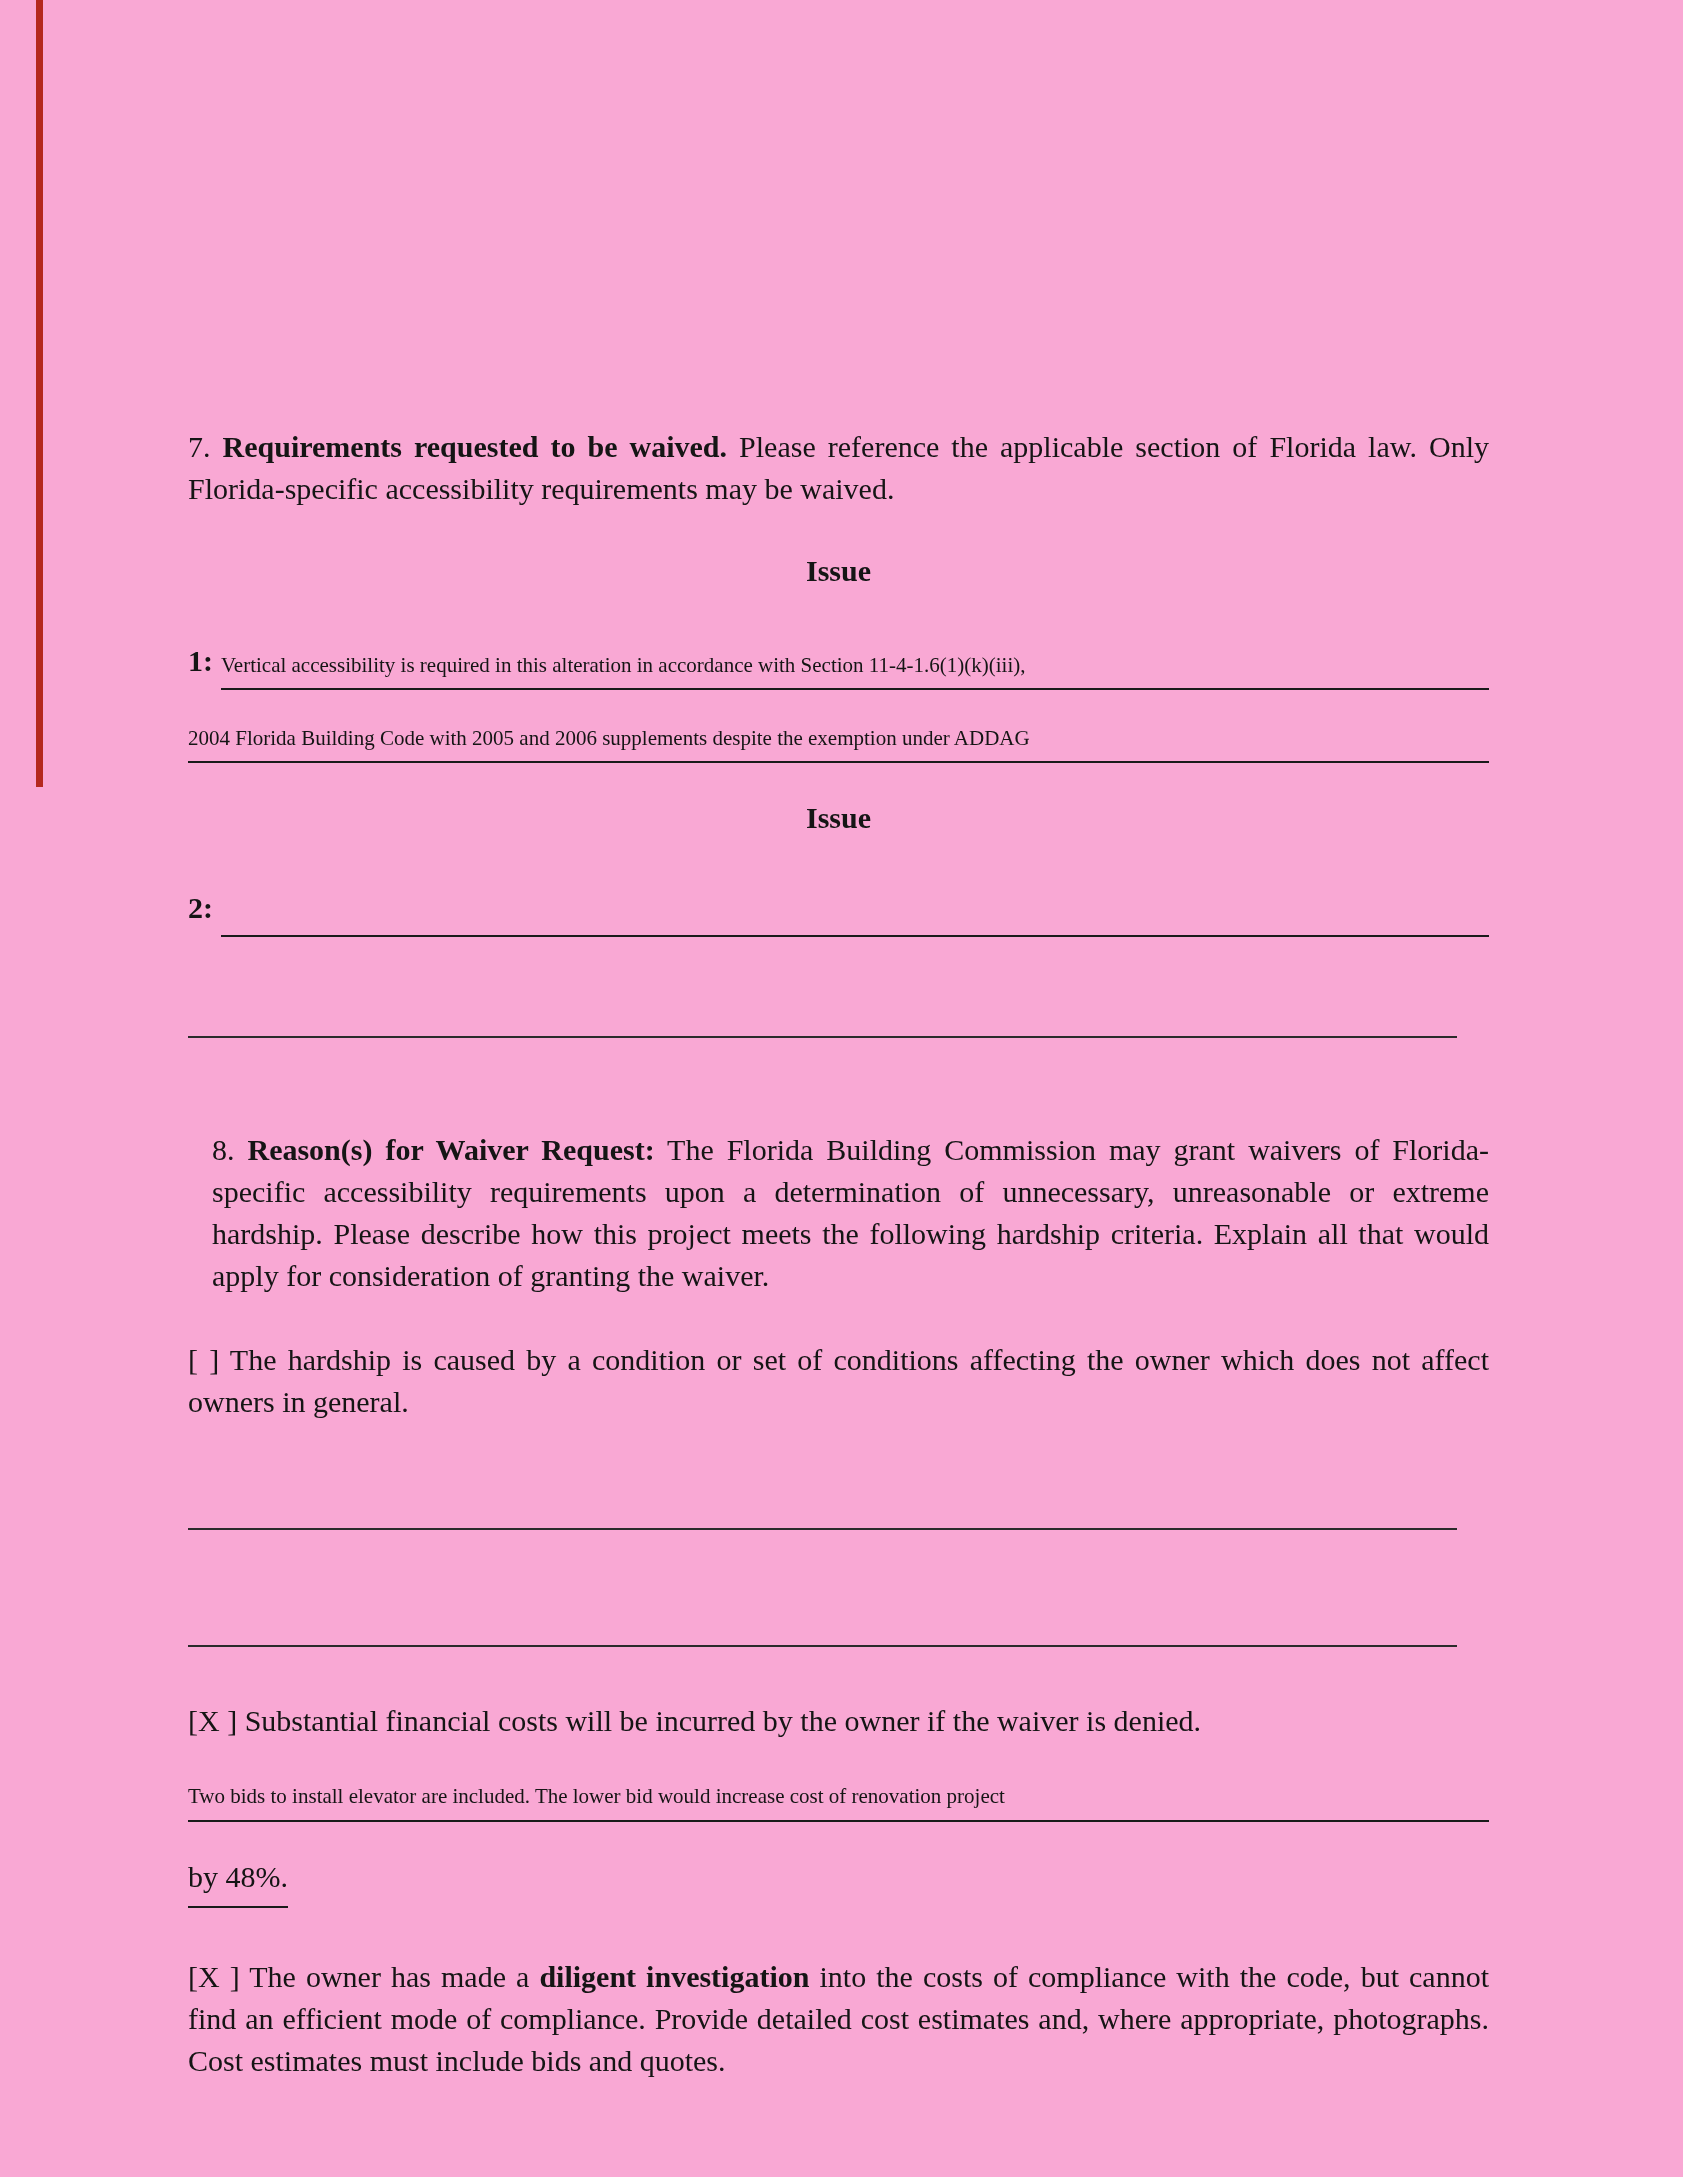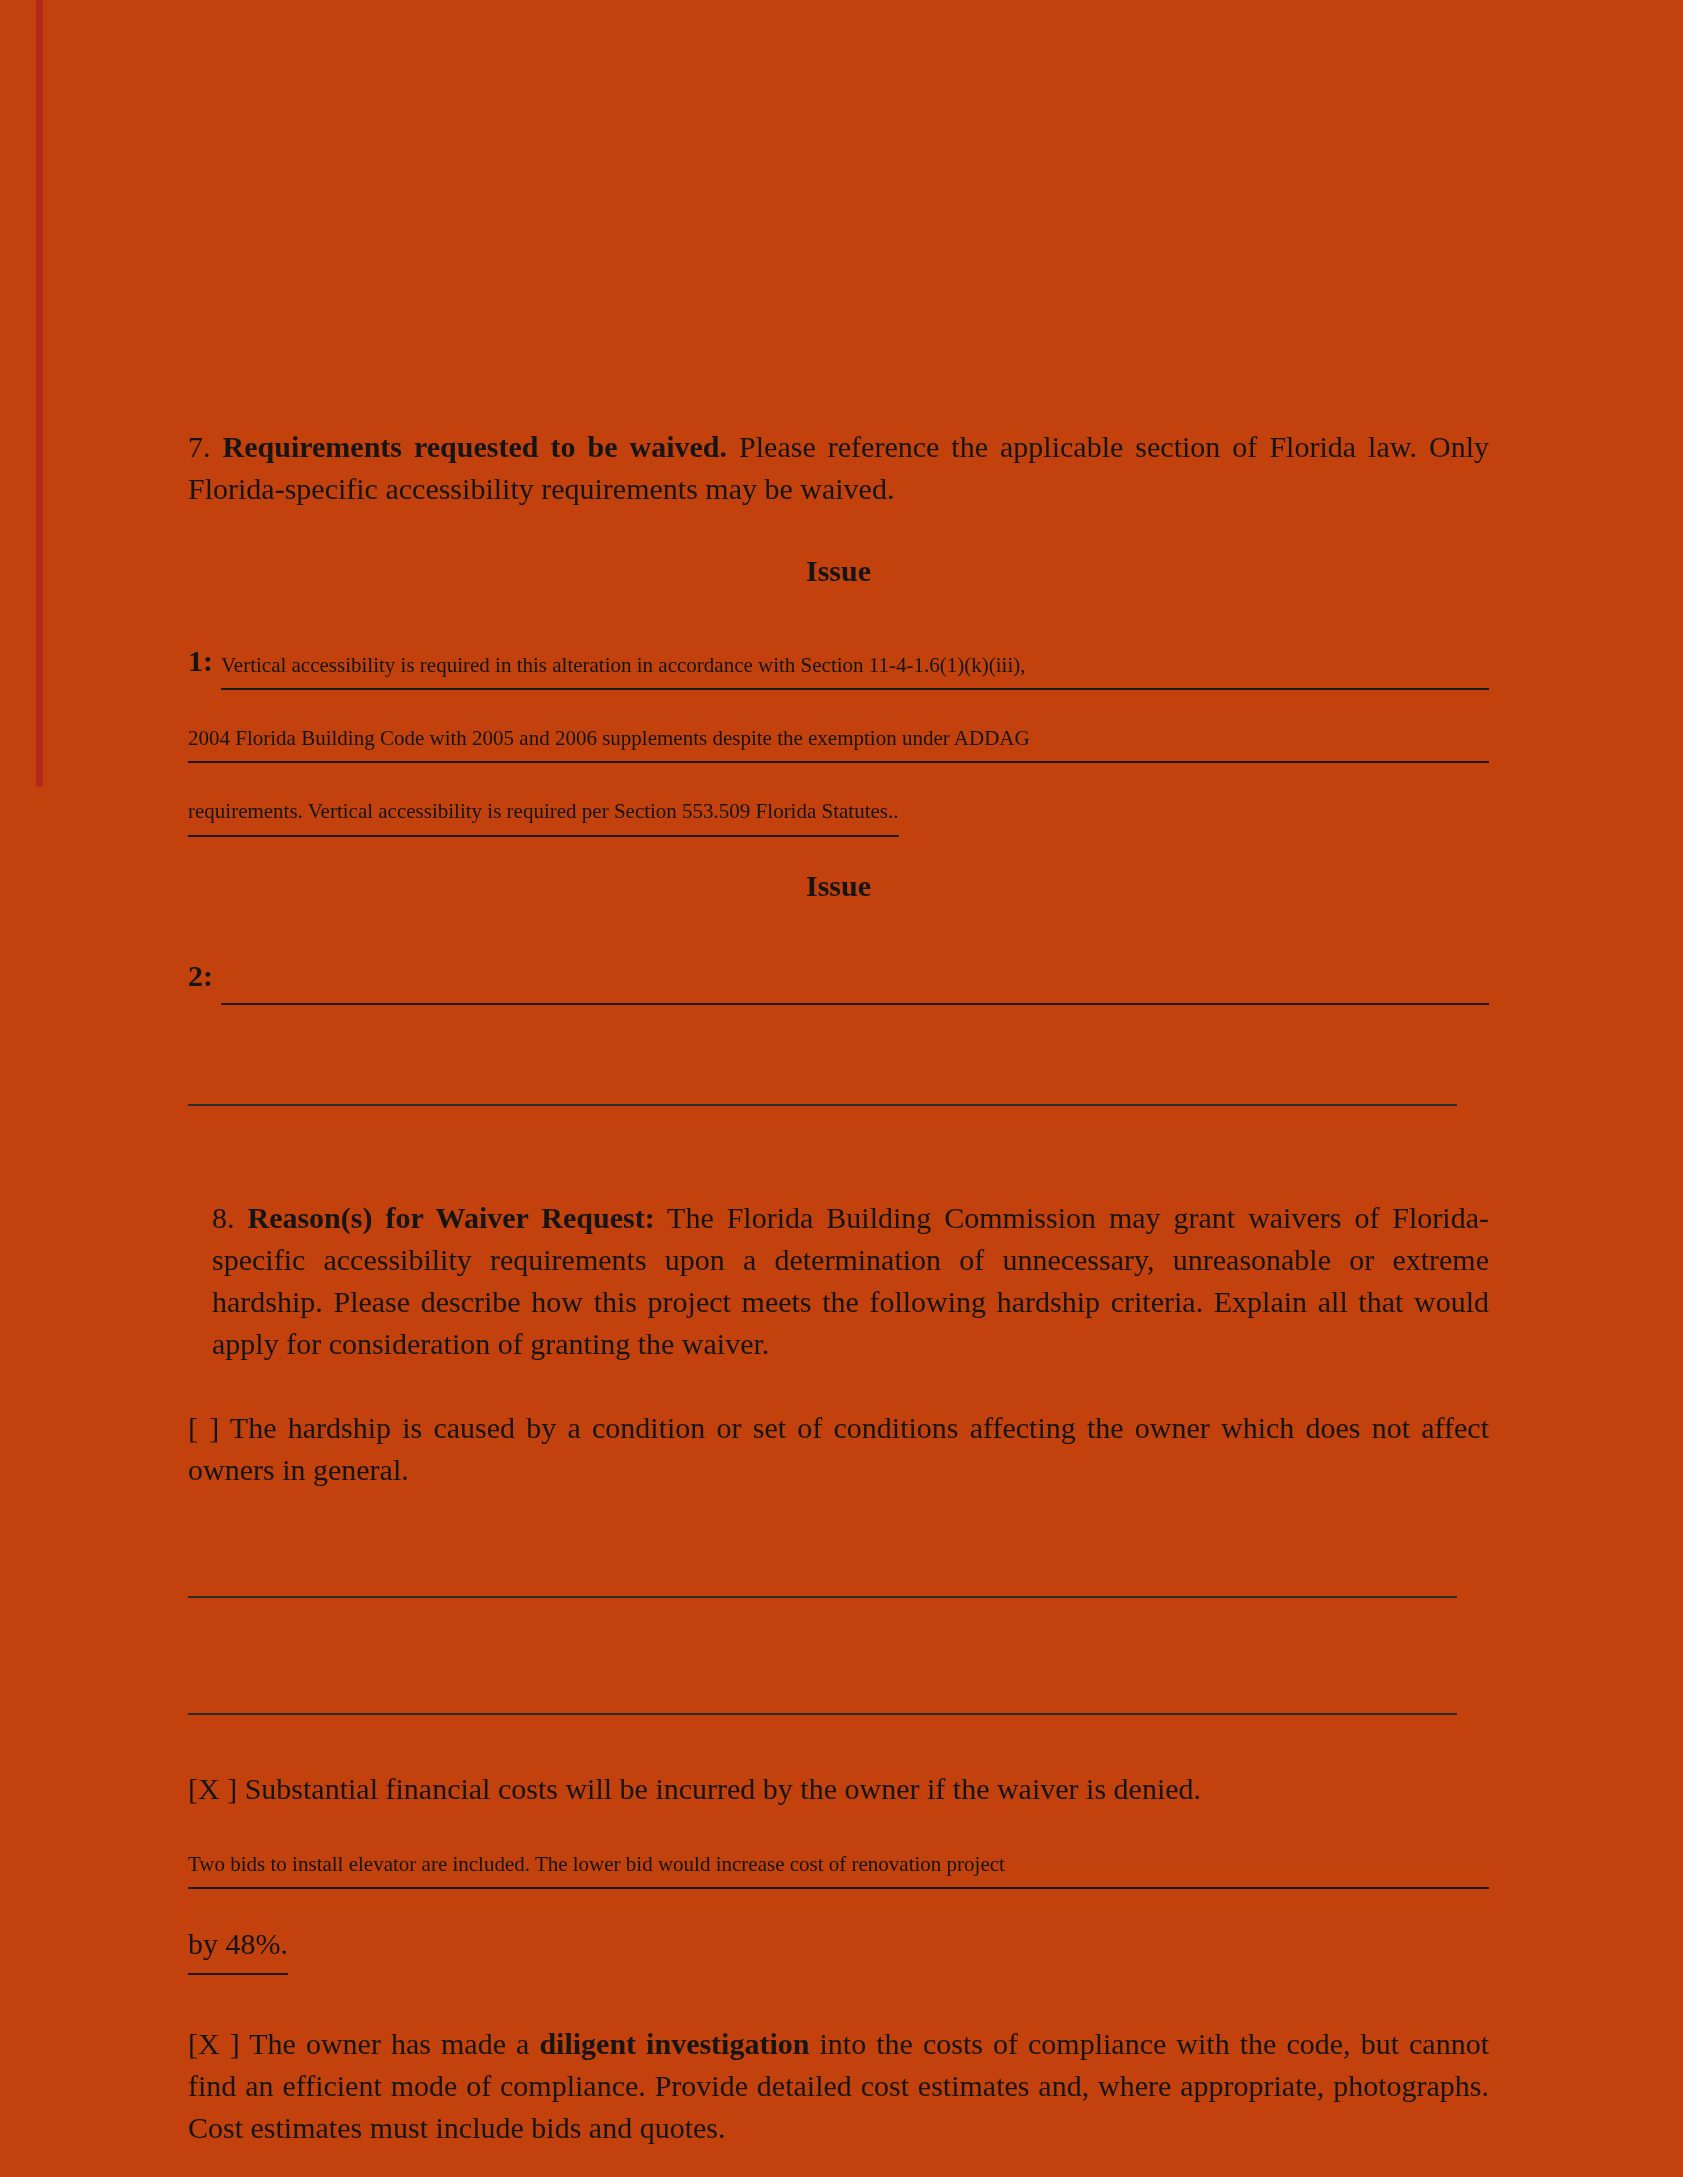--- a/index.html
+++ b/index.html
@@ -5,21 +5,21 @@
   html, body {
     margin: 0;
     padding: 0;
     background: #e9e9e9;
   }
   .page {
     position: relative;
     width: 1683px;
     height: 2177px;
     margin: 0 auto;
-    background: #c2410c;
+    background: #f9a8d4;
     color: #151515;
     font-family: "Liberation Serif", "DejaVu Serif", serif;
     font-size: 30px;
     line-height: 1.4;
     box-sizing: border-box;
     padding: 426px 194px 59px 188px;
     overflow: hidden;
   }
   .red-line {
     position: absolute;
@@ -89,23 +89,20 @@
 
   <div class="label">Issue</div>
 
   <div class="fill-line">
     <span class="prefix">1:</span>
     <span class="underlined grow">Vertical accessibility is required in this alteration in accordance with Section 11-4-1.6(1)(k)(iii),</span>
   </div>
   <div class="fill-line">
     <span class="underlined grow">2004 Florida Building Code with 2005 and 2006 supplements despite the exemption under ADDAG</span>
   </div>
-  <div class="fill-line issue1-last">
-    <span class="underlined">requirements.  Vertical accessibility is required per Section 553.509 Florida Statutes..</span>
-  </div>
 
   <div class="label label-2">Issue</div>
 
   <div class="fill-line mb-md">
     <span class="prefix">2:</span>
     <span class="underlined grow"></span>
   </div>
 
   <div class="blank-line mb-lg"></div>
 

